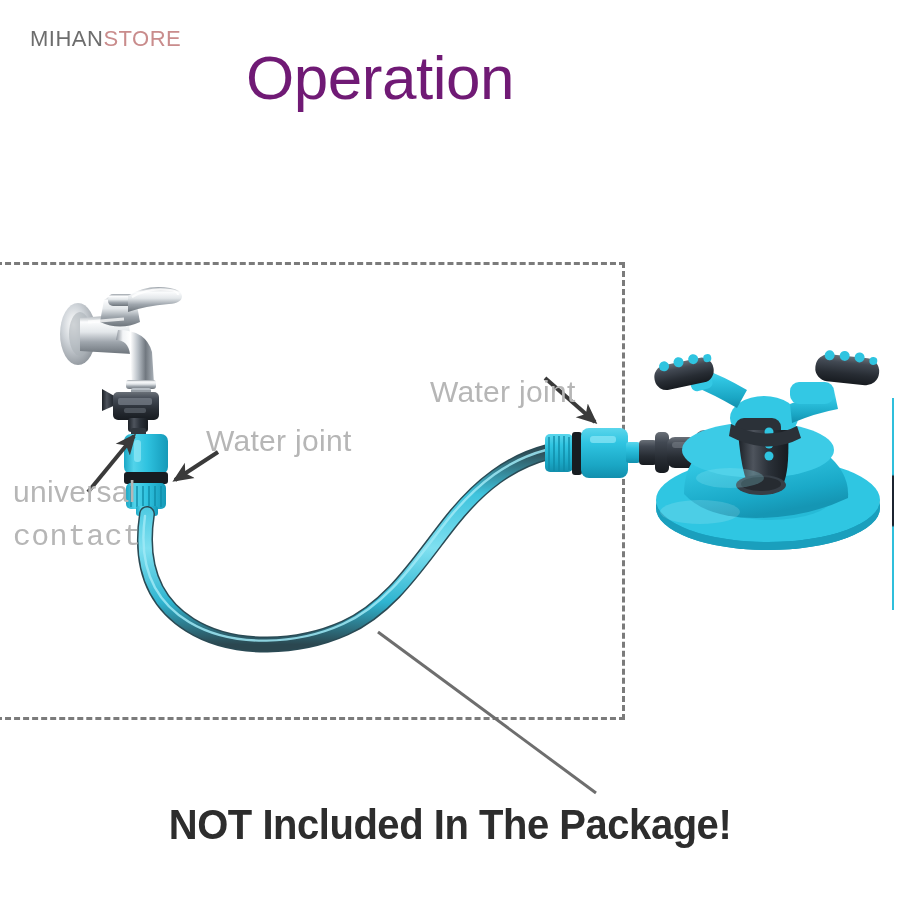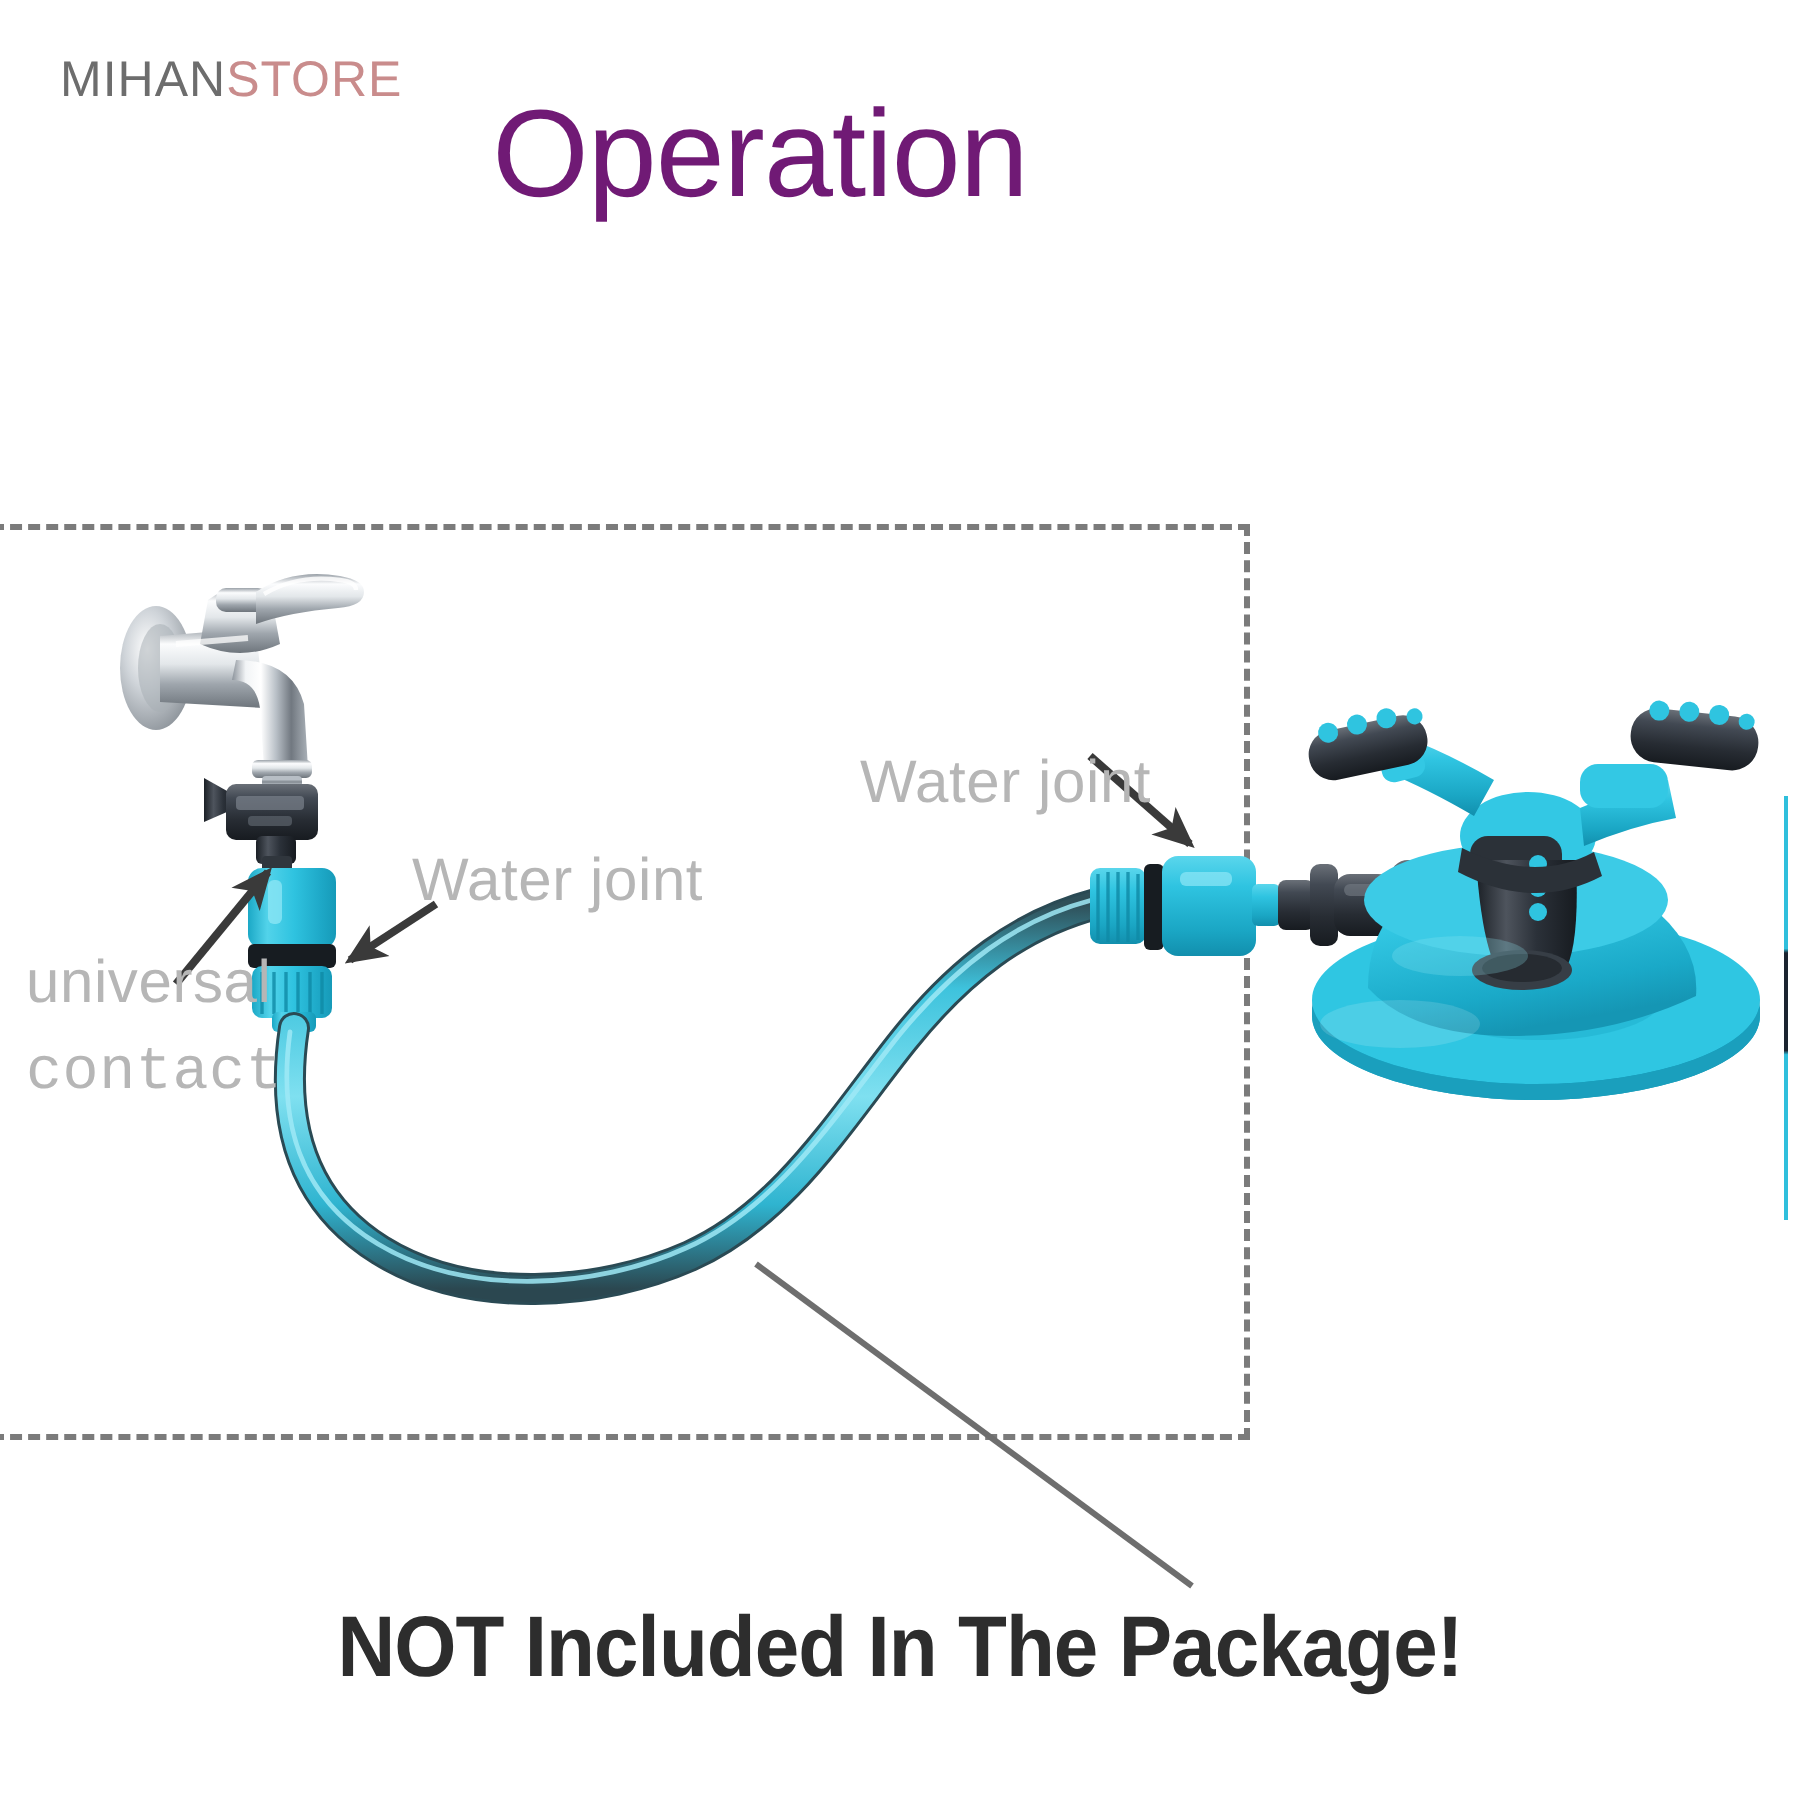--- a/index.html
+++ b/index.html
@@ -17,21 +17,21 @@
     height: 900px;
     background: #ffffff;
     overflow: hidden;
   }
 
   
   #brand {
     position: absolute;
     left: 30px;
     top: 26px;
-    font-size: 25px;
+    font-size: 22px;
     letter-spacing: 0.5px;
     font-weight: 400;
     white-space: nowrap;
   }
   #brand .b1 { color: #6d6d6d; }
   #brand .b2 { color: #c98c8c; }
 
   
   #title {
     position: absolute;

